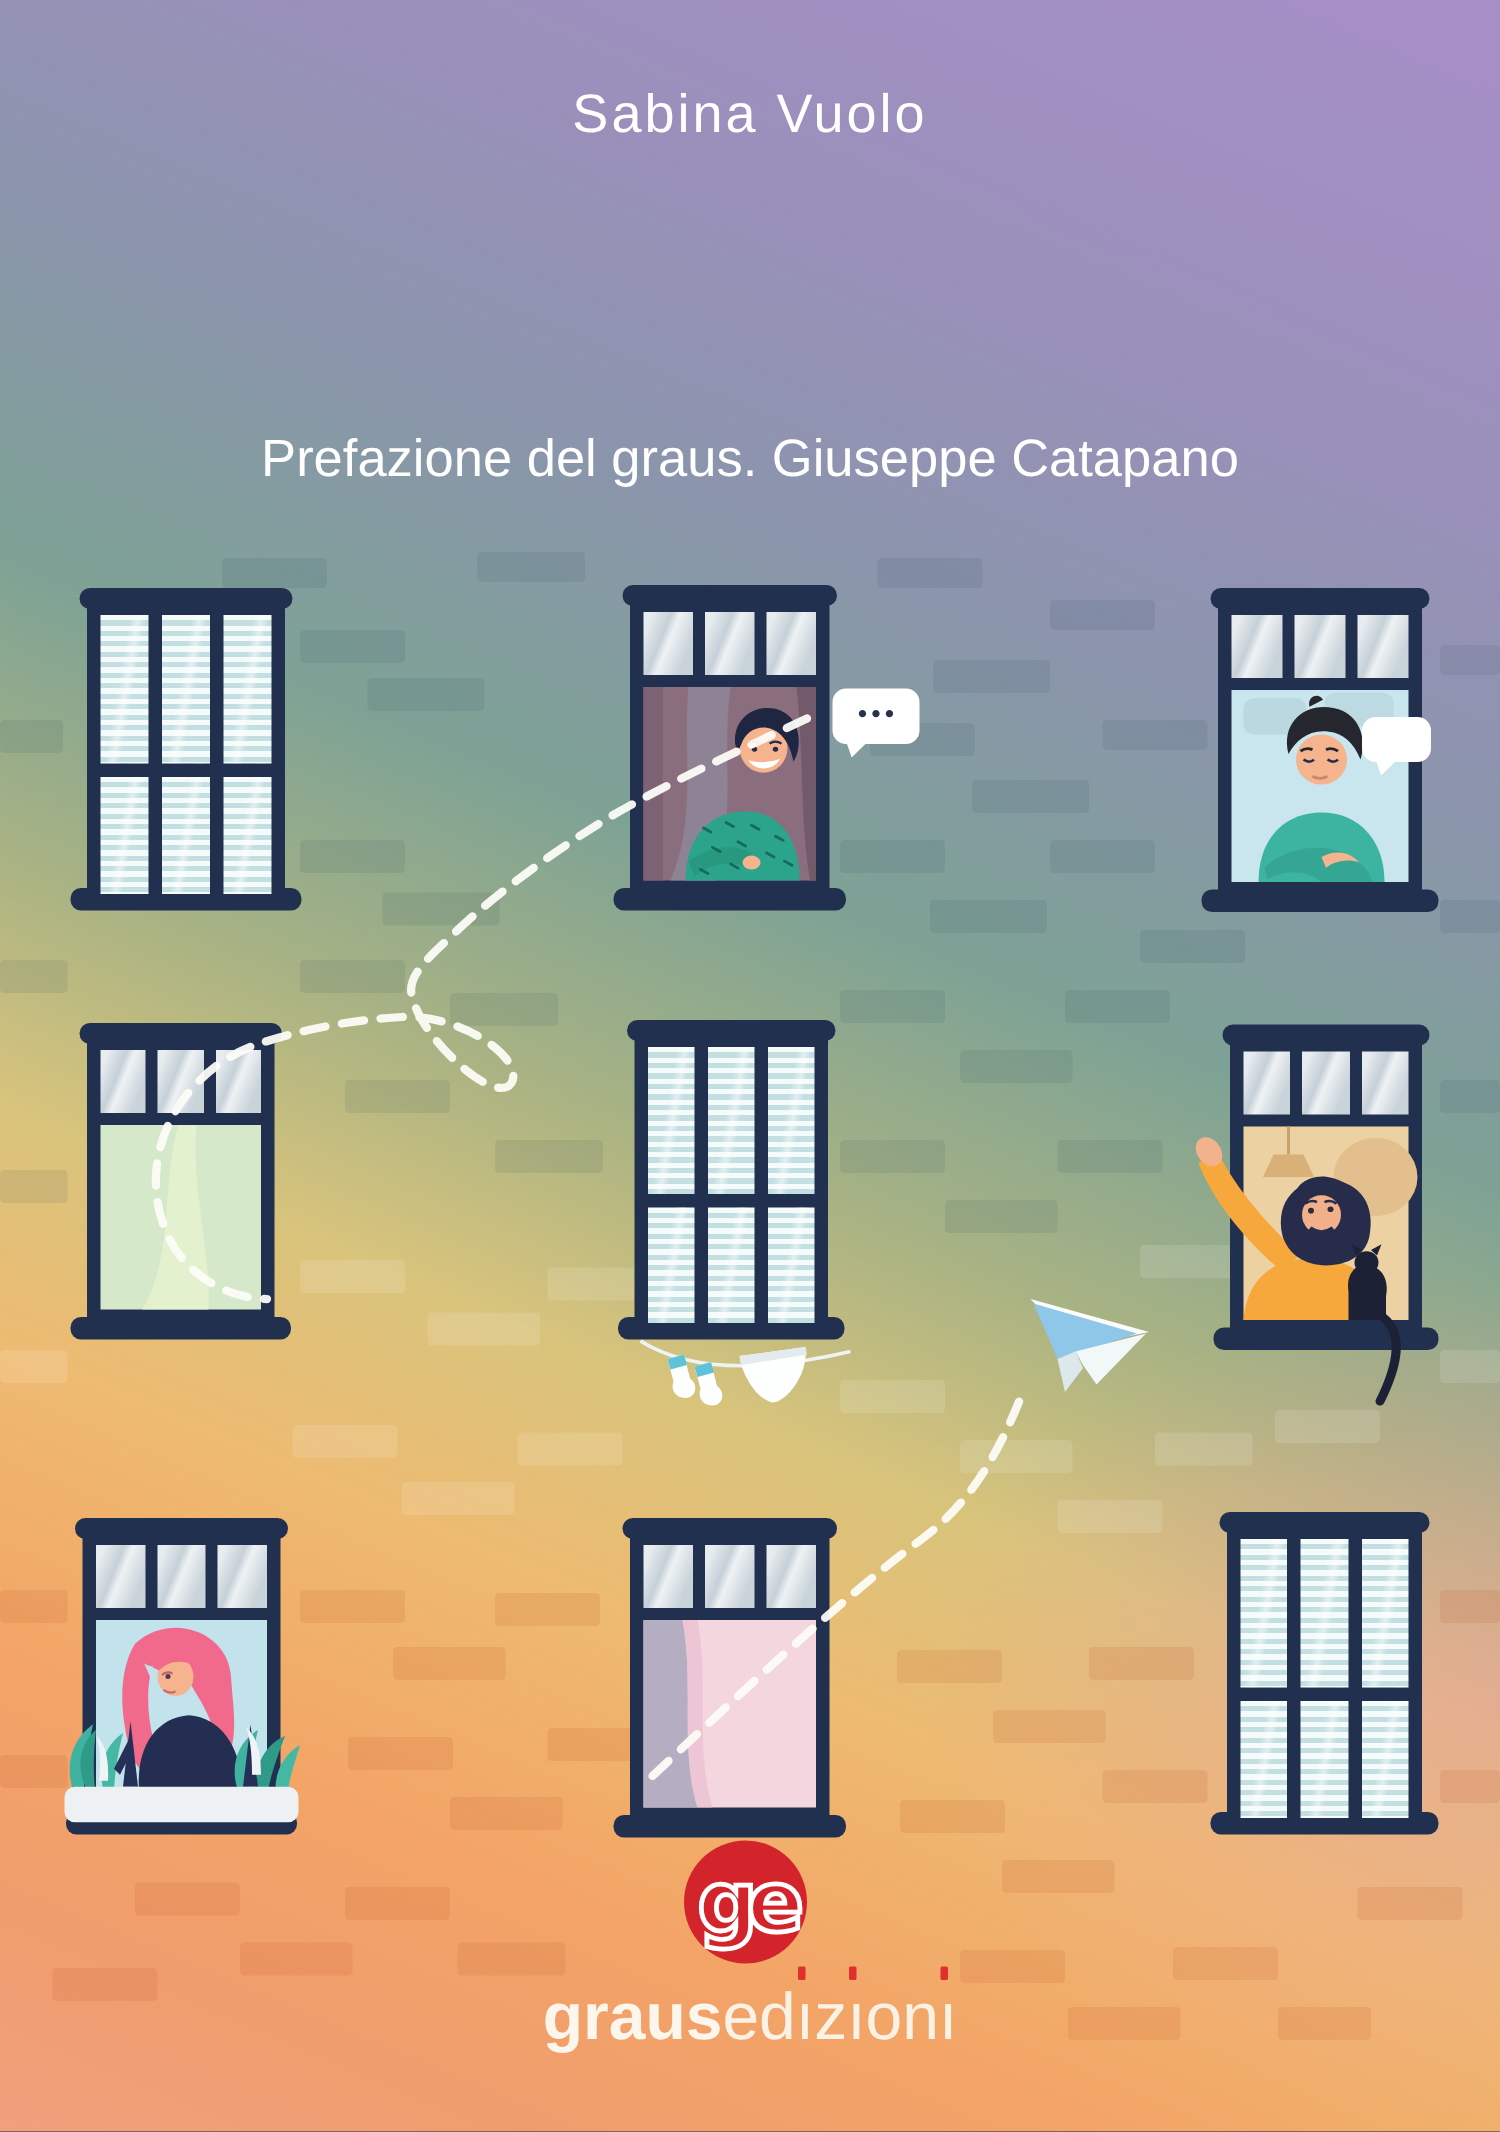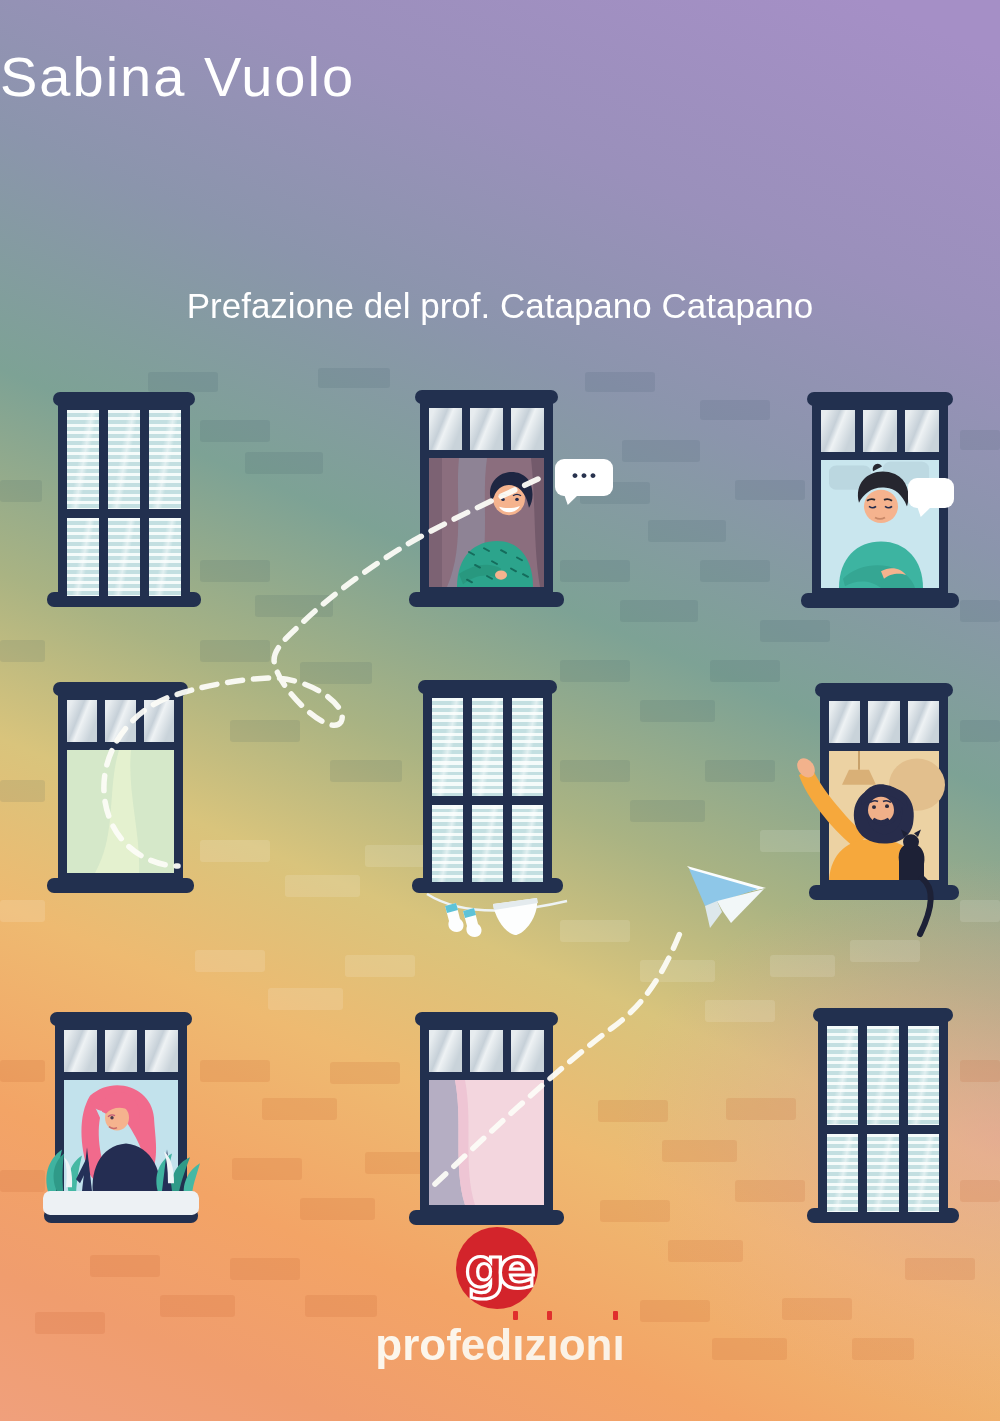--- a/index.html
+++ b/index.html
@@ -7,22 +7,22 @@
     position:relative;width:1000px;height:1421px;overflow:hidden;
     font-family:"Liberation Sans",sans-serif;
     background:
       radial-gradient(ellipse 55% 28% at 100% 80%, rgba(246,152,165,.50), rgba(246,152,165,0) 70%),
       linear-gradient(203deg,
         #a58fc6 3%, #9a90bb 18%, #8b95ac 30%, #7da295 43%,
         #a9b383 54%, #d9c47c 63%, #eeba71 72%, #f3a466 83%,
         #f09d6e 92%, #f0a07c 100%);
   }
   
-  .author{position:absolute;top:44px;left:0;width:100%;
-    color:#fff;font-size:56px;font-weight:400;letter-spacing:2px;}
+  .author{position:absolute;top:55px;left:0;width:100%;text-align:center;
+    color:#fff;font-size:36px;font-weight:400;letter-spacing:2px;}
   .title{position:absolute;top:128px;left:0;width:100%;text-align:center;
     color:#fff;font-size:60px;font-weight:bold;letter-spacing:1px;line-height:70px;}
   .subtitle{position:absolute;top:286px;left:0;width:100%;text-align:center;
     color:#fff;font-size:35px;font-weight:400;}
   
   .brick{position:absolute;border-radius:3px;}
   .bd{background:rgba(42,64,86,.10);}
   .bl{background:rgba(255,255,255,.13);}
   .bo{background:rgba(190,85,35,.14);}
   
@@ -45,21 +45,21 @@
   .bubble{position:absolute;background:#fff;border-radius:9px;z-index:6;
     display:flex;align-items:center;justify-content:center;}
   .bubble::after{content:"";position:absolute;left:9px;bottom:-9px;width:15px;height:11px;background:#fff;
     clip-path:polygon(0 0,100% 0,25% 100%);}
   .bubble .dots{color:#28324e;font-weight:bold;font-size:17px;letter-spacing:3px;padding-left:3px;margin-top:-3px;}
   
   .logo-badge{position:absolute;left:452px;top:1224px;width:90px;height:90px;}
   .wordmark{position:absolute;top:1320px;left:0;width:100%;text-align:center;color:#fcf6ec;
     font-size:44px;letter-spacing:0;}
   .wordmark .bold{font-weight:bold;}
-  .wordmark .light{font-weight:700;opacity:.96;margin-top:31px;}
+  .wordmark .light{font-weight:400;opacity:.96;margin-top:31px;}
   .ri{position:relative;display:inline-block;}
   .ri::after{content:"";position:absolute;left:1px;top:-9px;width:5px;height:9px;background:#e02b2b;border-radius:1px;}
   .clothesline{position:absolute;left:415px;top:888px;width:165px;height:75px;z-index:4;overflow:visible;}
 </style>
 </head>
 <body>
 
 <div class="cover">
 
   <div id="bricks">
@@ -133,21 +133,21 @@
       <div class="brick bo" style="left: 782px; top: 1298px; width: 70px; height: 22px;"></div>
       <div class="brick bo" style="left: 852px; top: 1338px; width: 62px; height: 22px;"></div>
       <div class="brick bo" style="left: 905px; top: 1258px; width: 70px; height: 22px;"></div>
       <div class="brick bo" style="left: 960px; top: 1060px; width: 40px; height: 22px;"></div>
       <div class="brick bo" style="left: 960px; top: 1180px; width: 40px; height: 22px;"></div>
     </div>
 
   <div class="author">Sabina Vuolo</div>
   <div class="title">
   </div>
-  <div class="subtitle">Prefazione del prof. Catapano Catapano</div>
+  <div class="subtitle">Prefazione del graus. Giuseppe Catapano</div>
 
   <div class="window" style="left:58px;top:392px;width:132px;height:215px">
     <div class="w-cap"></div>
     <div class="w-sill"></div>
     <div class="w-body blinds">
       <i class="pane"></i>
         <i class="pane"></i>
         <i class="pane"></i>
         <i class="pane"></i>
         <i class="pane"></i>
@@ -396,16 +396,16 @@
   </div>
   <div class="bubble" style="left:908px;top:478px;width:46px;height:30px">
     <span class="dots"></span>
   </div>
 
   <svg class="logo-badge" viewBox="0 0 90 90">
     <circle cx="45" cy="44" r="41" fill="#d3242b"></circle>
     <text x="45" y="63" text-anchor="middle" font-family="DejaVu Sans, sans-serif" font-size="56" font-weight="bold" letter-spacing="-7" fill="none" stroke="#ffffff" stroke-width="3.2">ge</text>
   </svg>
   <div class="wordmark">
-    <span class="bold">prof</span><span class="light">ed<span class="ri">ı</span>z<span class="ri">ı</span>on<span class="ri">ı</span></span>
+    <span class="bold">graus</span><span class="light">ed<span class="ri">ı</span>z<span class="ri">ı</span>on<span class="ri">ı</span></span>
   </div>
 
 </div>
 
 </body></html>

